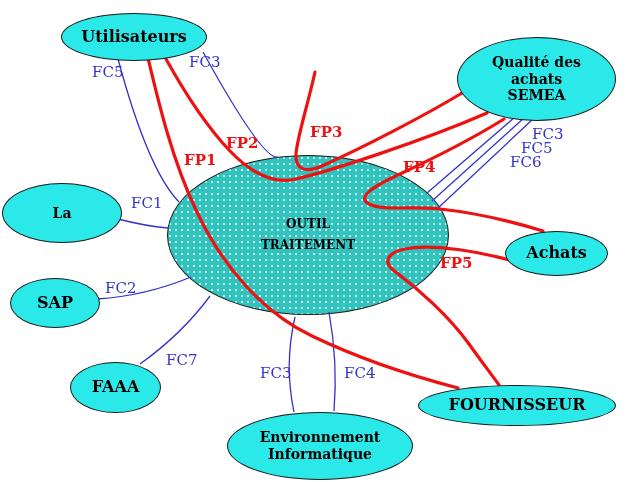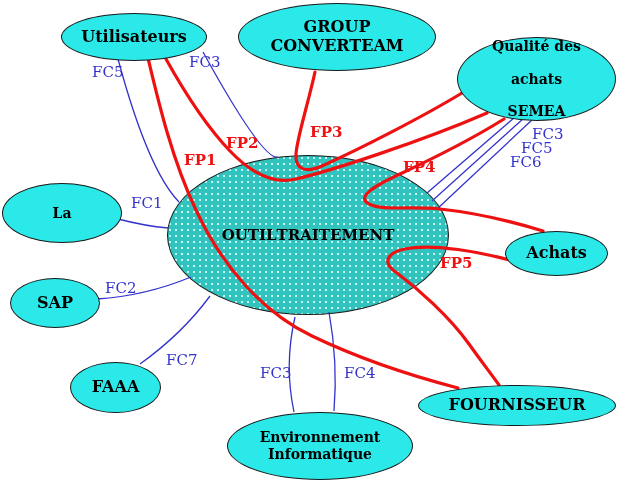--- a/index.html
+++ b/index.html
@@ -12,22 +12,22 @@
     background:#2be9e9;display:flex;flex-direction:column;align-items:center;justify-content:center;
     z-index:3;text-align:center;color:#000;font-weight:bold;line-height:1.18;
   }
   .node .ln{display:block;}
   #center-ellipse{
     position:absolute;left:167px;top:155px;width:280px;height:158px;
     border:1.6px solid #1a1a1a;border-radius:50%;z-index:1;
     background-color:#31c3bd;
     background-image:radial-gradient(circle at 2px 2px, rgba(225,255,252,0.85) 1px, transparent 1.4px);
     background-size:6px 6px;
-    display:flex;flex-direction:row;align-items:center;justify-content:center;
-    text-align:center;font-weight:bold;font-size:15px;line-height:21px;color:#000;
+    display:flex;flex-direction:column;align-items:center;justify-content:center;
+    text-align:center;font-weight:bold;font-size:12px;line-height:21px;color:#000;
   }
   #wires{position:absolute;left:0;top:0;z-index:2;}
   .fp-line{stroke:#ee1111;stroke-width:3.2;fill:none;stroke-linecap:round;}
   .fc-line{stroke:#3333cc;stroke-width:1.3;fill:none;}
   .lbl{position:absolute;z-index:4;white-space:nowrap;font-size:15px;}
   .lbl.fc{color:#3333cc;font-weight:normal;}
   .lbl.fp{color:#ee1111;font-weight:bold;}
   .fs14{font-size:14px;}
   .fs15{font-size:16px;}
 </style>
@@ -58,26 +58,22 @@
     <path class="fp-line" d="M 166 59 C 186 95, 207 127, 230 151 C 254 176, 276 184, 296 179 C 330 171, 420 142, 487 113"></path>
     <path class="fp-line" d="M 315 72 C 308 104, 297 138, 296 154 C 295 170, 306 173, 322 166 C 362 148, 424 116, 462 93"></path>
     <path class="fp-line" d="M 504 119 C 472 139, 432 159, 400 174 C 374 186, 356 197, 369 204 C 383 211, 412 206, 440 209 C 477 213, 517 223, 543 231"></path>
     <path class="fp-line" d="M 517 262 C 482 252, 432 243, 405 249 C 386 253, 382 263, 397 273 C 417 288, 449 316, 469 344 C 481 361, 492 375, 499 385"></path>
   </svg>
 
   <div class="node fs15" style="left:61px;top:13px;width:144px;height:46px;">
     <span class="ln">Utilisateurs</span>
   </div>
 
-  <div class="node fs15" style="left:238px;top:3px;width:196px;height:66px;">
-    <span class="ln">GROUP</span>
-    <span class="ln">CONVERTEAM</span>
-  </div>
 
-  <div class="node fs14" style="left:457px;top:37px;width:157px;height:82px;gap:16px;">
+  <div class="node fs14" style="left:457px;top:37px;width:157px;height:82px;">
     <span class="ln">Qualité des</span>
     <span class="ln">achats</span>
     <span class="ln">SEMEA</span>
   </div>
 
   <div class="node fs14" style="left:2px;top:183px;width:118px;height:58px;">
     <span class="ln">La</span>
   </div>
 
   <div class="node fs15" style="left:10px;top:278px;width:88px;height:48px;">

